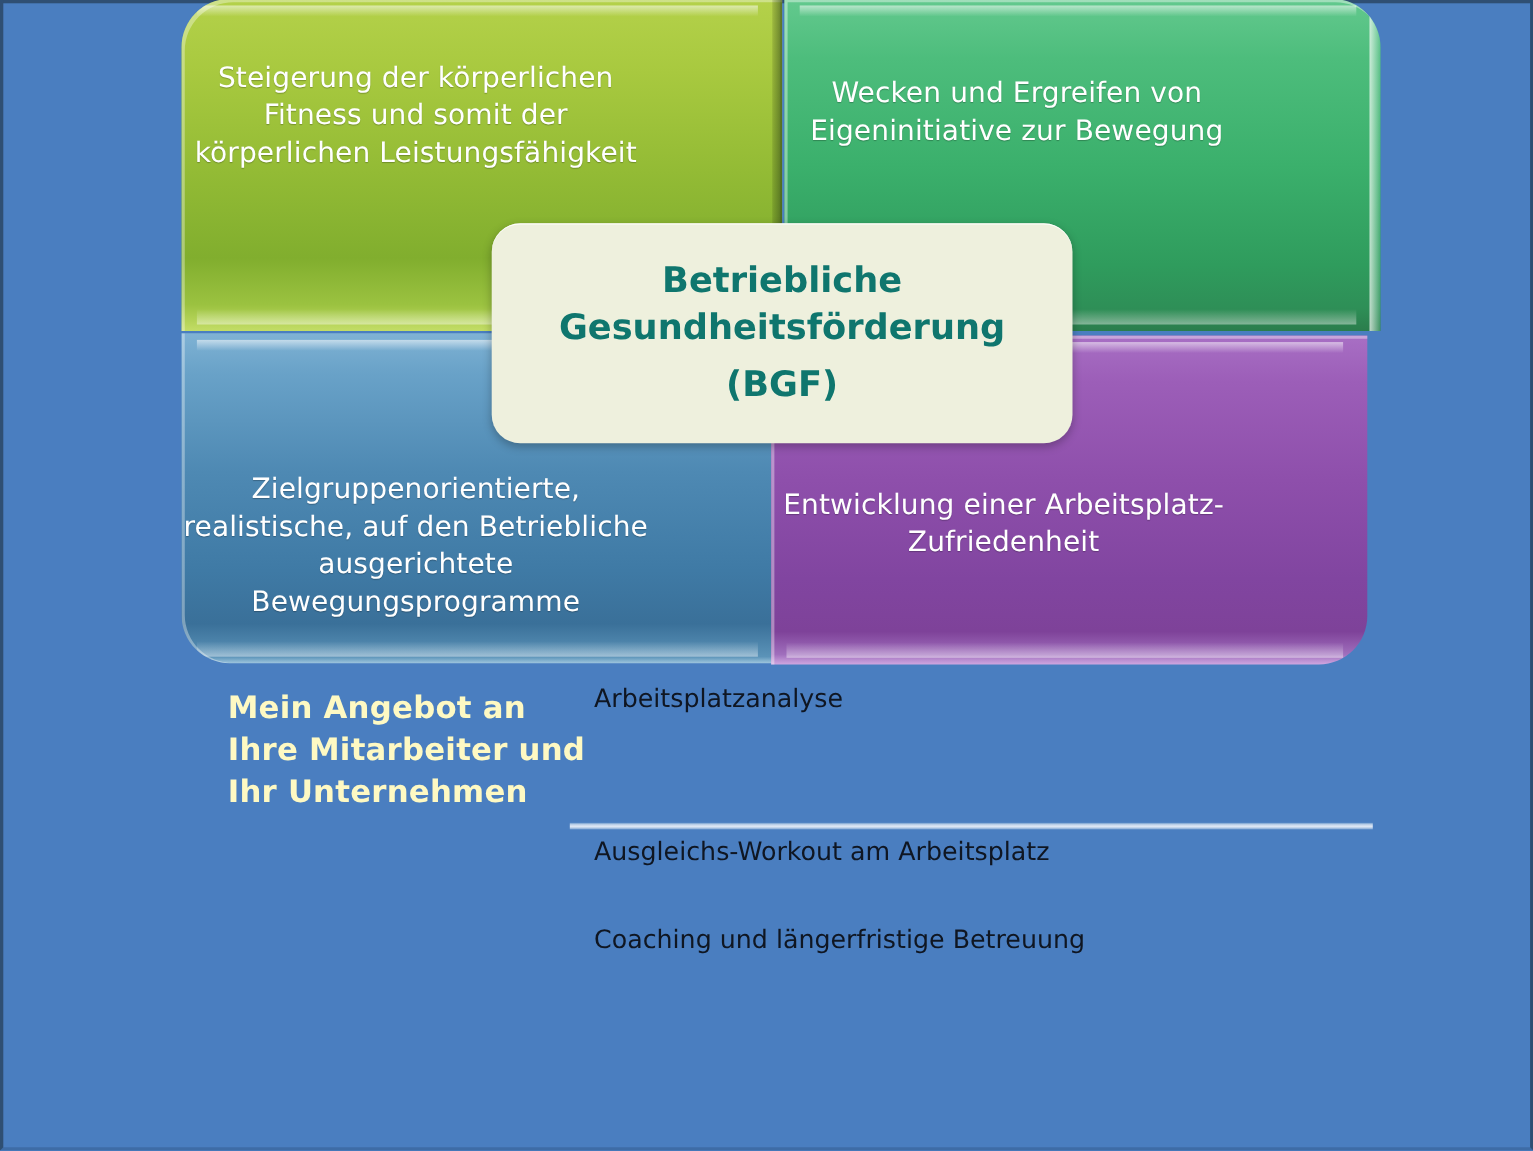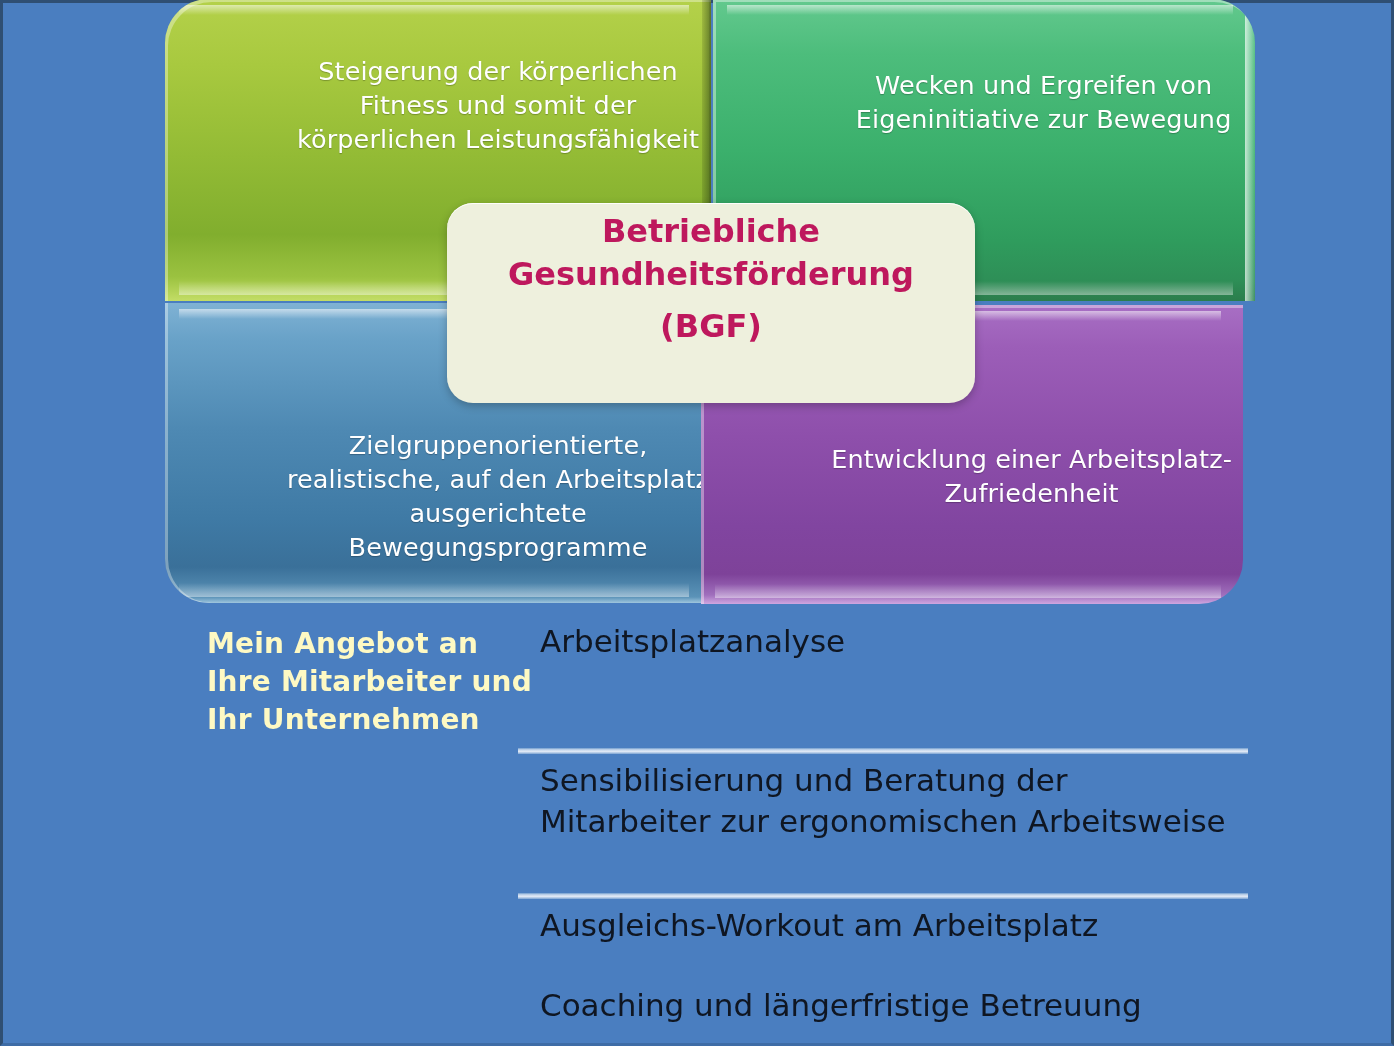--- a/index.html
+++ b/index.html
@@ -32,21 +32,21 @@
     top: -4px;
     width: 1090px;
     height: 610px;
   }
   .quad {
     position: absolute;
     box-sizing: border-box;
     color: #ffffff;
     display: flex;
     align-items: center;
-    justify-content: flex-end;
+    justify-content: flex-start;
     text-align: center;
     font-size: 25.5px;
     line-height: 1.33;
     letter-spacing: 0.1px;
     overflow: hidden;
   }
   .quad .qtext {
     width: 78%;
     text-shadow: 0 1px 1px rgba(0,0,0,0.25);
   }
@@ -178,22 +178,23 @@
     top: 200px;
     width: 528px;
     height: 200px;
     background: #eef0dd;
     border-radius: 26px;
     box-shadow: 0 3px 8px rgba(0,0,0,0.25),
                 inset 0 1px 0 rgba(255,255,255,0.9);
     display: flex;
     flex-direction: column;
     align-items: center;
+    justify-content: center;
     text-align: center;
-    color: #be185d;
+    color: #0f766e;
     font-weight: bold;
     font-size: 32px;
     line-height: 1.28;
     box-sizing: border-box;
     padding: 8px 20px 10px 20px;
   }
   .hub-title { margin-bottom: 2px; }
   .hub-abbr { margin-top: 9px; }
 
   
@@ -219,21 +220,21 @@
   .offer-list {
     position: absolute;
     left: 515px;
     top: 0px;
     width: 730px;
   }
   .offer-item {
     position: relative;
     box-sizing: border-box;
     color: #0f1622;
-    font-size: 31px;
+    font-size: 23px;
     line-height: 1.32;
     padding: 12px 4px 0 22px;
   }
   .offer-item .sep {
     position: absolute;
     left: 0;
     top: 0;
     width: 730px;
     height: 6px;
     background: linear-gradient(to bottom, #6e9bcd 0%, #c6d7ec 30%, #dfe8f5 60%, #7ba3d2 100%);
@@ -260,21 +261,21 @@
 
     <div class="quad quad-tr">
       <div class="bevel-top"></div>
       <div class="bevel-bottom"></div>
       <div class="qtext">Wecken und Ergreifen von Eigeninitiative zur Bewegung</div>
     </div>
 
     <div class="quad quad-bl">
       <div class="bevel-top"></div>
       <div class="bevel-bottom"></div>
-      <div class="qtext">Zielgruppenorientierte, realistische, auf den Arbeitsplatz ausgerichtete Bewegungsprogramme</div>
+      <div class="qtext">Zielgruppenorientierte, realistische, auf den Betriebliche ausgerichtete Bewegungsprogramme</div>
     </div>
 
     <div class="quad quad-br">
       <div class="bevel-top"></div>
       <div class="bevel-bottom"></div>
       <div class="qtext">Entwicklung einer Arbeitsplatz-Zufriedenheit</div>
     </div>
 
   </div>
 
@@ -288,24 +289,20 @@
 
     <div class="offer-heading">Mein Angebot an Ihre Mitarbeiter und Ihr Unternehmen</div>
 
     <div class="offer-list">
 
       <div class="offer-item item-0 first">
         
         <span>Arbeitsplatzanalyse</span>
       </div>
 
-      <div class="offer-item item-1">
-        <div class="sep"></div>
-        <span>Sensibilisierung und Beratung der Mitarbeiter zur ergonomischen Arbeitsweise</span>
-      </div>
 
       <div class="offer-item item-2">
         <div class="sep"></div>
         <span>Ausgleichs-Workout am Arbeitsplatz</span>
       </div>
 
       <div class="offer-item item-3">
         <span>Coaching und längerfristige Betreuung</span>
         
       </div>

